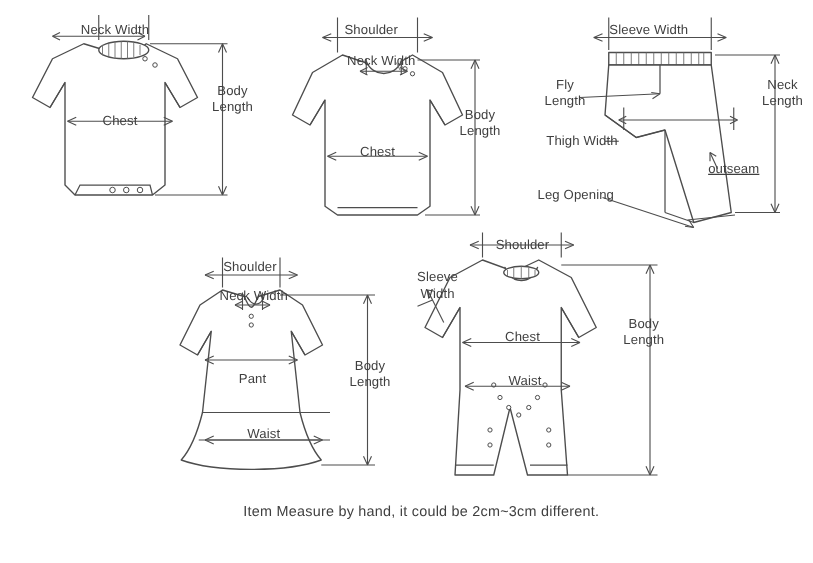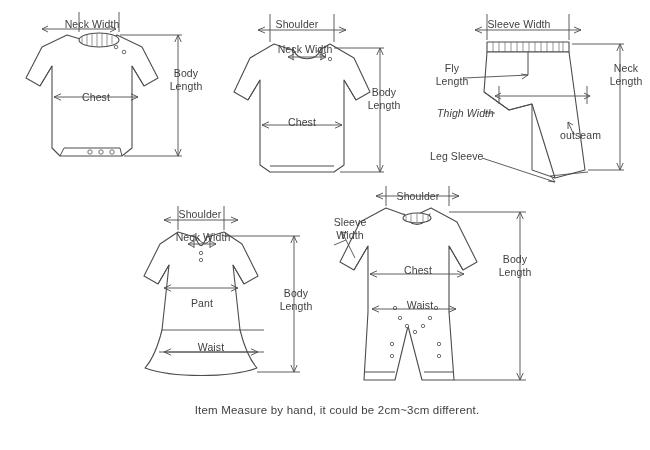--- a/index.html
+++ b/index.html
@@ -304,23 +304,23 @@
   <div class="label" style="left:258px; top:43px; width:70px;">Neck Width</div>
   <div class="label" style="left:350px; top:86px; width:44px;">Body
 Length</div>
   <div class="label" style="left:268px; top:116px; width:44px;">Chest</div>
 
   <div class="label" style="left:470px; top:18px; width:74px;">Sleeve Width</div>
   <div class="label" style="left:420px; top:62px; width:40px;">Fly
 Length</div>
   <div class="label" style="left:592px; top:62px; width:44px;">Neck
 Length</div>
-  <div class="label" style="left:425px; top:107px; width:74px; text-align:left;font-style:italic;">Thigh Width</div>
-  <div class="label" style="left:548px; top:129px; width:54px; text-align:left;">outseam</div>
-  <div class="label" style="left:418px; top:150px; width:76px; text-align:left;">Leg Sleeve</div>
+  <div class="label" style="left:425px; top:107px; width:74px; text-align:left;">Thigh Width</div>
+  <div class="label" style="left:548px; top:129px; width:54px; text-align:center;text-decoration:underline;">outseam</div>
+  <div class="label" style="left:418px; top:150px; width:76px; text-align:left;">Leg Opening</div>
 
   <div class="label" style="left:156px; top:208px; width:64px;">Shoulder</div>
   <div class="label" style="left:156px; top:231px; width:70px;">Neck Width</div>
   <div class="label" style="left:262px; top:287px; width:44px;">Body
 Length</div>
   <div class="label" style="left:170px; top:297px; width:40px;">Pant</div>
   <div class="label" style="left:178px; top:341px; width:42px;">Waist</div>
 
   <div class="label" style="left:374px; top:190px; width:64px;">Shoulder</div>
   <div class="label" style="left:316px; top:216px; width:44px;">Sleeve

